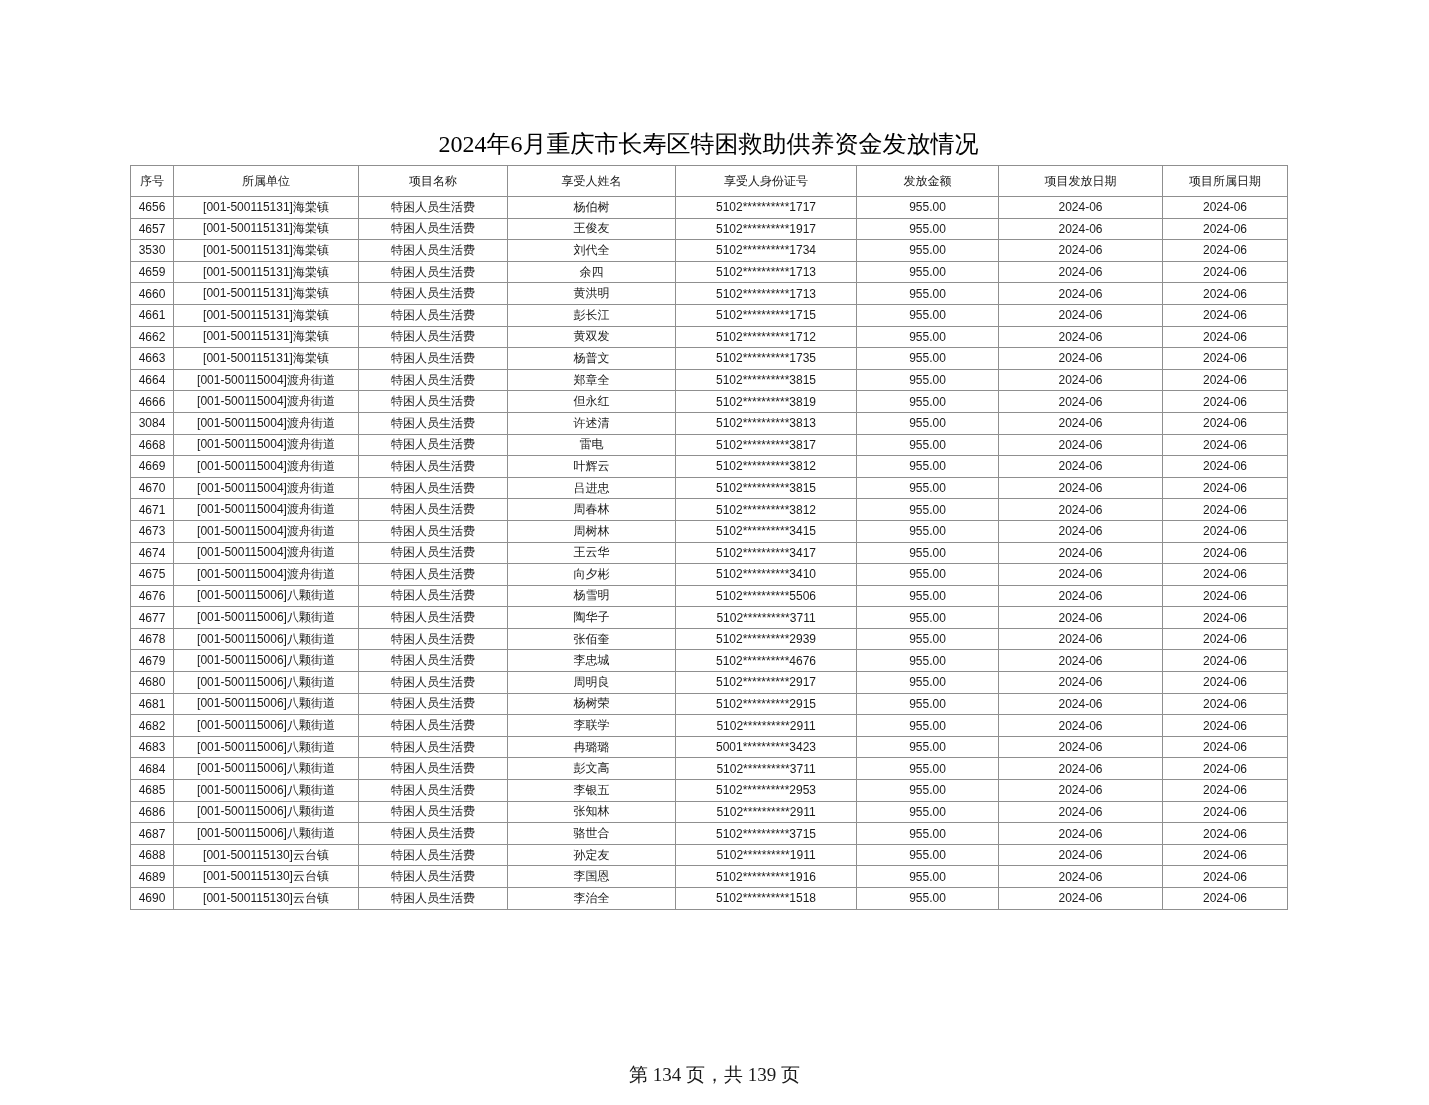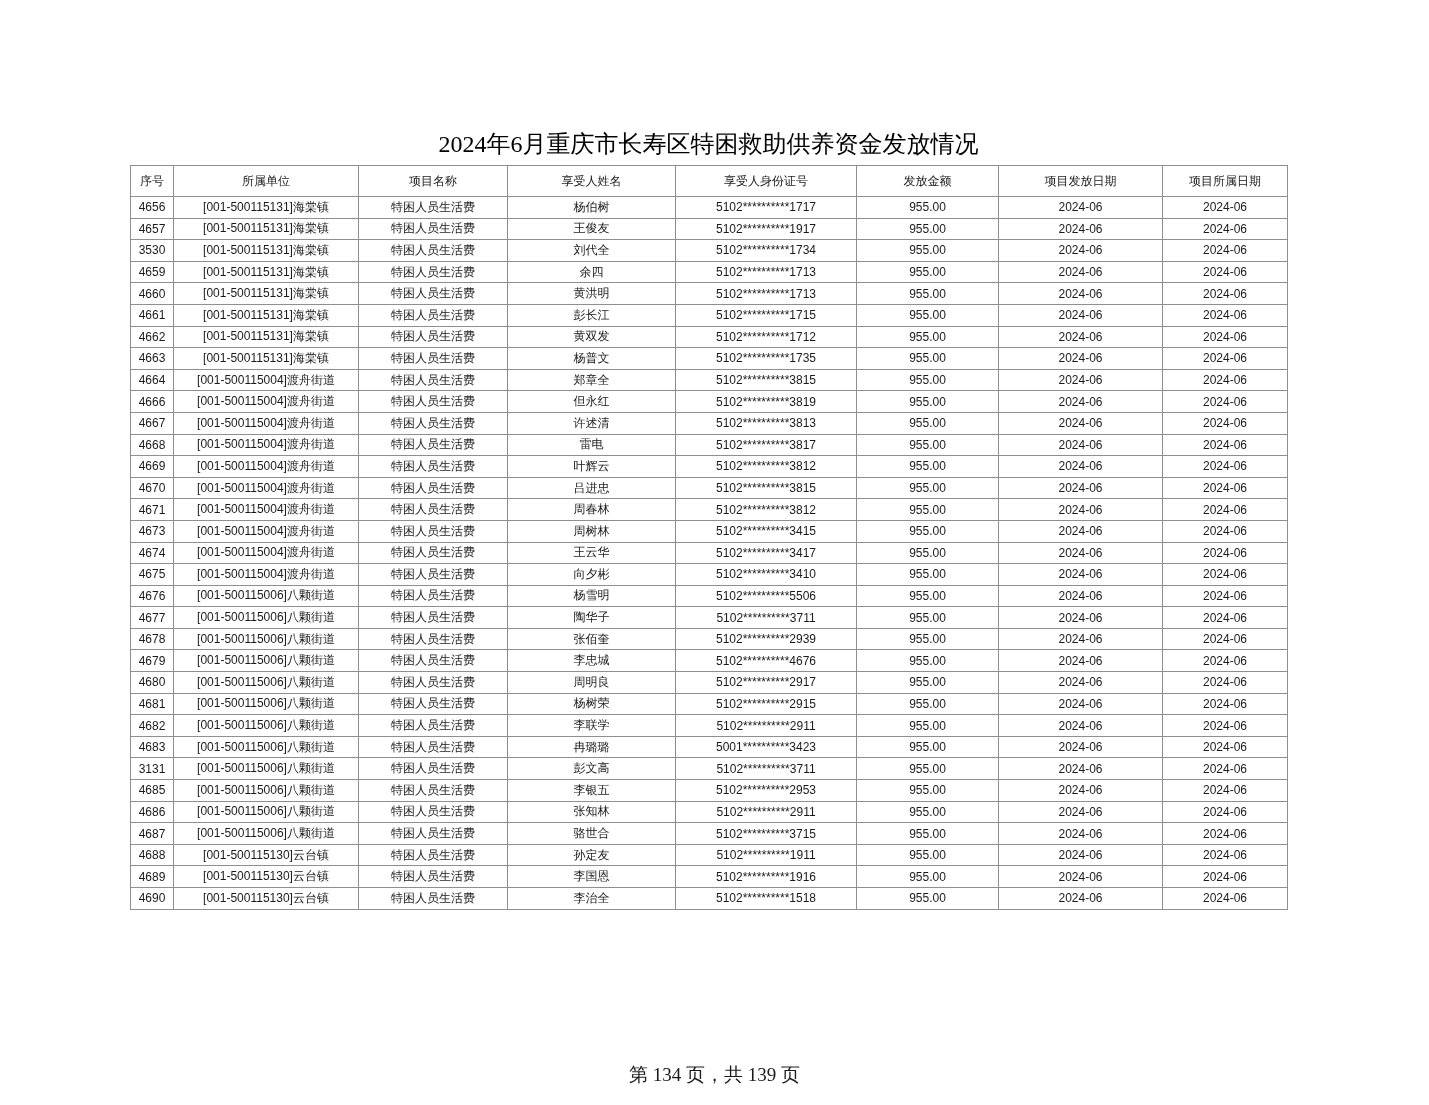--- a/index.html
+++ b/index.html
@@ -188,21 +188,21 @@
         <td>4666</td>
         <td>[001-500115004]渡舟街道</td>
         <td>特困人员生活费</td>
         <td>但永红</td>
         <td>5102**********3819</td>
         <td>955.00</td>
         <td>2024-06</td>
         <td>2024-06</td>
       </tr>
       <tr>
-        <td>4667</td>
+        <td>3084</td>
         <td>[001-500115004]渡舟街道</td>
         <td>特困人员生活费</td>
         <td>许述清</td>
         <td>5102**********3813</td>
         <td>955.00</td>
         <td>2024-06</td>
         <td>2024-06</td>
       </tr>
       <tr>
         <td>4668</td>
@@ -348,21 +348,21 @@
         <td>4683</td>
         <td>[001-500115006]八颗街道</td>
         <td>特困人员生活费</td>
         <td>冉璐璐</td>
         <td>5001**********3423</td>
         <td>955.00</td>
         <td>2024-06</td>
         <td>2024-06</td>
       </tr>
       <tr>
-        <td>3131</td>
+        <td>4684</td>
         <td>[001-500115006]八颗街道</td>
         <td>特困人员生活费</td>
         <td>彭文高</td>
         <td>5102**********3711</td>
         <td>955.00</td>
         <td>2024-06</td>
         <td>2024-06</td>
       </tr>
       <tr>
         <td>4685</td>

